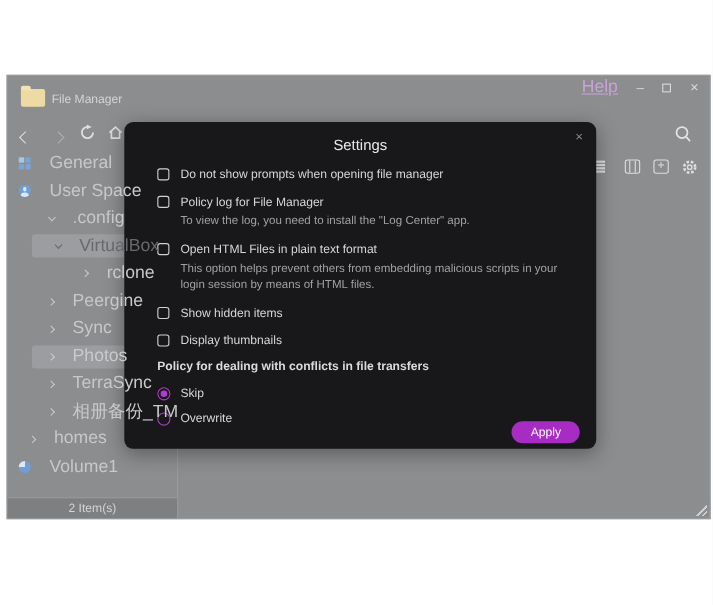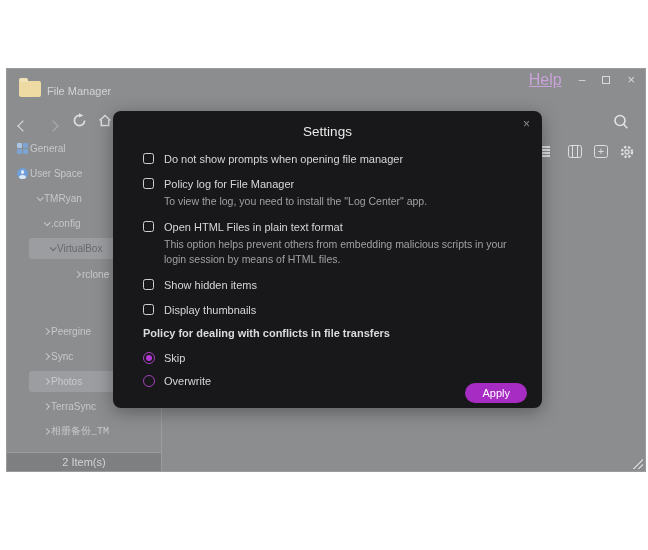--- a/index.html
+++ b/index.html
@@ -36,22 +36,22 @@
   .ic-list i { height:1.6px; background:#dddedf; }
   .ic-cols { position:absolute; width:14px; height:13px; border:1.4px solid #dddedf; border-radius:2.5px; display:flex; }
   .ic-cols i { flex:1; border-right:1.4px solid #dddedf; }
   .ic-cols i:last-child { border-right:none; }
   .ic-plus { position:absolute; width:14px; height:13px; border:1.4px solid #dddedf; border-radius:2.5px;
              color:#dddedf; font-size:11px; line-height:10px; text-align:center; }
 
   
   .sidebar { position:absolute; left:0; top:67px; width:154px; bottom:19px; overflow:hidden; }
   .side-divider { position:absolute; left:154px; top:67px; bottom:0; width:1px; background:#9b9c9e; }
-  .s-item { position:relative; height:25.1px; display:flex; align-items:center; gap:2px;
-            font-size:10px; color:#c6c8ca; white-space:nowrap; cursor:pointer; }
+  .s-item { position:relative; height:25.1px; display:flex; align-items:center; gap:17px;
+            font-size:16px; color:#c6c8ca; white-space:nowrap; cursor:pointer; }
   .s-item .s-label { position:relative; z-index:1; }
   .s-item.hl::before, .s-item.sel::before { content:""; position:absolute; left:22px; right:-6px; top:2px; bottom:2px;
             background:#9c9da0; border-radius:3px; }
   .s-item.sel { color:#67696b; }
   .s-item.hl  { color:#c9cacc; }
   .t-chev { position:relative; z-index:1; display:inline-block; width:5px; height:5px;
             border-right:1.4px solid currentColor; border-bottom:1.4px solid currentColor; flex:none; }
   .t-chev.down  { transform:rotate(45deg) translateY(-1px); }
   .t-chev.right { transform:rotate(-45deg); }
   .grid-ic { width:11px; height:11px; display:grid; grid-template-columns:5px 5px; grid-template-rows:5px 5px; gap:1px; flex:none; }
@@ -160,59 +160,59 @@
           <i></i>
           <i></i>
           <i></i>
         </span>
         <span class="s-label">General</span>
       </div>
       <div class="s-item" style="padding-left: 10px;">
         <span class="user-ic"></span>
         <span class="s-label">User Space</span>
       </div>
-      <div class="s-item" style="padding-left: 30px;">
-        <span class="t-chev down"></span>
-        <span class="s-label">TMRyan</span>
-      </div>
       <div class="s-item" style="padding-left: 37px;">
         <span class="t-chev down"></span>
         <span class="s-label">.config</span>
       </div>
       <div class="s-item sel" style="padding-left: 43px;">
         <span class="t-chev down"></span>
         <span class="s-label">VirtualBox</span>
       </div>
       <div class="s-item" style="padding-left: 68px;">
         <span class="t-chev right"></span>
         <span class="s-label">rclone</span>
       </div>
-      <div class="s-item" style="padding-left: 37px; margin-top: 32px;">
+      <div class="s-item" style="padding-left: 37px;">
         <span class="t-chev right"></span>
         <span class="s-label">Peergine</span>
       </div>
       <div class="s-item" style="padding-left: 37px;">
         <span class="t-chev right"></span>
         <span class="s-label">Sync</span>
       </div>
       <div class="s-item hl" style="padding-left: 37px;">
         <span class="t-chev right"></span>
         <span class="s-label">Photos</span>
       </div>
       <div class="s-item" style="padding-left: 37px;">
         <span class="t-chev right"></span>
         <span class="s-label">TerraSync</span>
       </div>
-      <div class="s-item" style="padding-left: 37px; font-family: Liberation Mono, monospace;">
+      <div class="s-item" style="padding-left: 37px;">
         <span class="t-chev right"></span>
         <span class="s-label">相册备份_TM</span>
       </div>
       <div class="s-item" style="padding-left: 20px;">
         <span class="t-chev right"></span>
         <span class="s-label">homes</span>
+      </div>
+      <div class="s-item" style="padding-left: 10px;">
+        <span class="disk-ic"></span>
+        <span class="s-label">Volume1</span>
       </div>
     </div>
   <div class="side-divider"></div>
 
   <div class="statusbar">
     <span>2 Item(s)</span>
   </div>
 
   <span class="resize-handle"></span>
 

